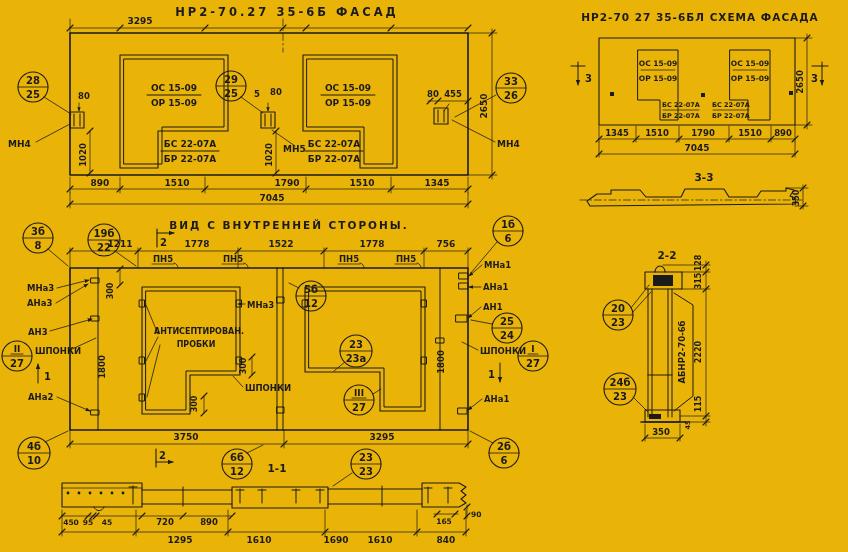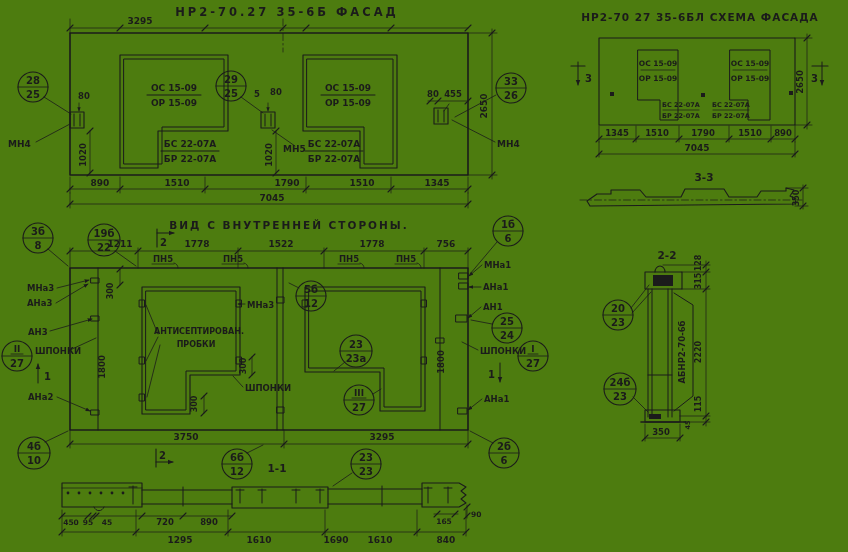--- a/index.html
+++ b/index.html
@@ -1,16 +1,16 @@
 <!DOCTYPE html>
 <html><head>
 <meta charset="utf-8">
 <style>
   html,body{margin:0;padding:0;background:#9a9a9a;}
-  .stage{width:848px;height:552px;background:#4d7c0f;position:relative;overflow:hidden;}
+  .stage{width:848px;height:552px;background:#eab308;position:relative;overflow:hidden;}
   svg{display:block;}
   svg line, svg path, svg rect, svg circle{stroke:#1b1b1b;fill:none;stroke-linecap:round;stroke-linejoin:round;}
   .o{stroke-width:1.6}.o2{stroke-width:1.1}.w1{stroke-width:1}.thin{stroke-width:.7}
   .tk{stroke-width:1.1}.ld{stroke-width:.8}.bc{stroke-width:1.1}.bd{stroke-width:.8}
   .dd{stroke-width:.7;stroke-dasharray:7 3 1.5 3}
   .fill{fill:#1b1b1b;stroke:none}
   text{stroke:none;}
   .t{font-family:"DejaVu Sans","Liberation Sans",sans-serif;font-weight:700;fill:#1b1b1b;}
   .up{text-transform:uppercase}
   .mid{text-anchor:middle}.end{text-anchor:end}

